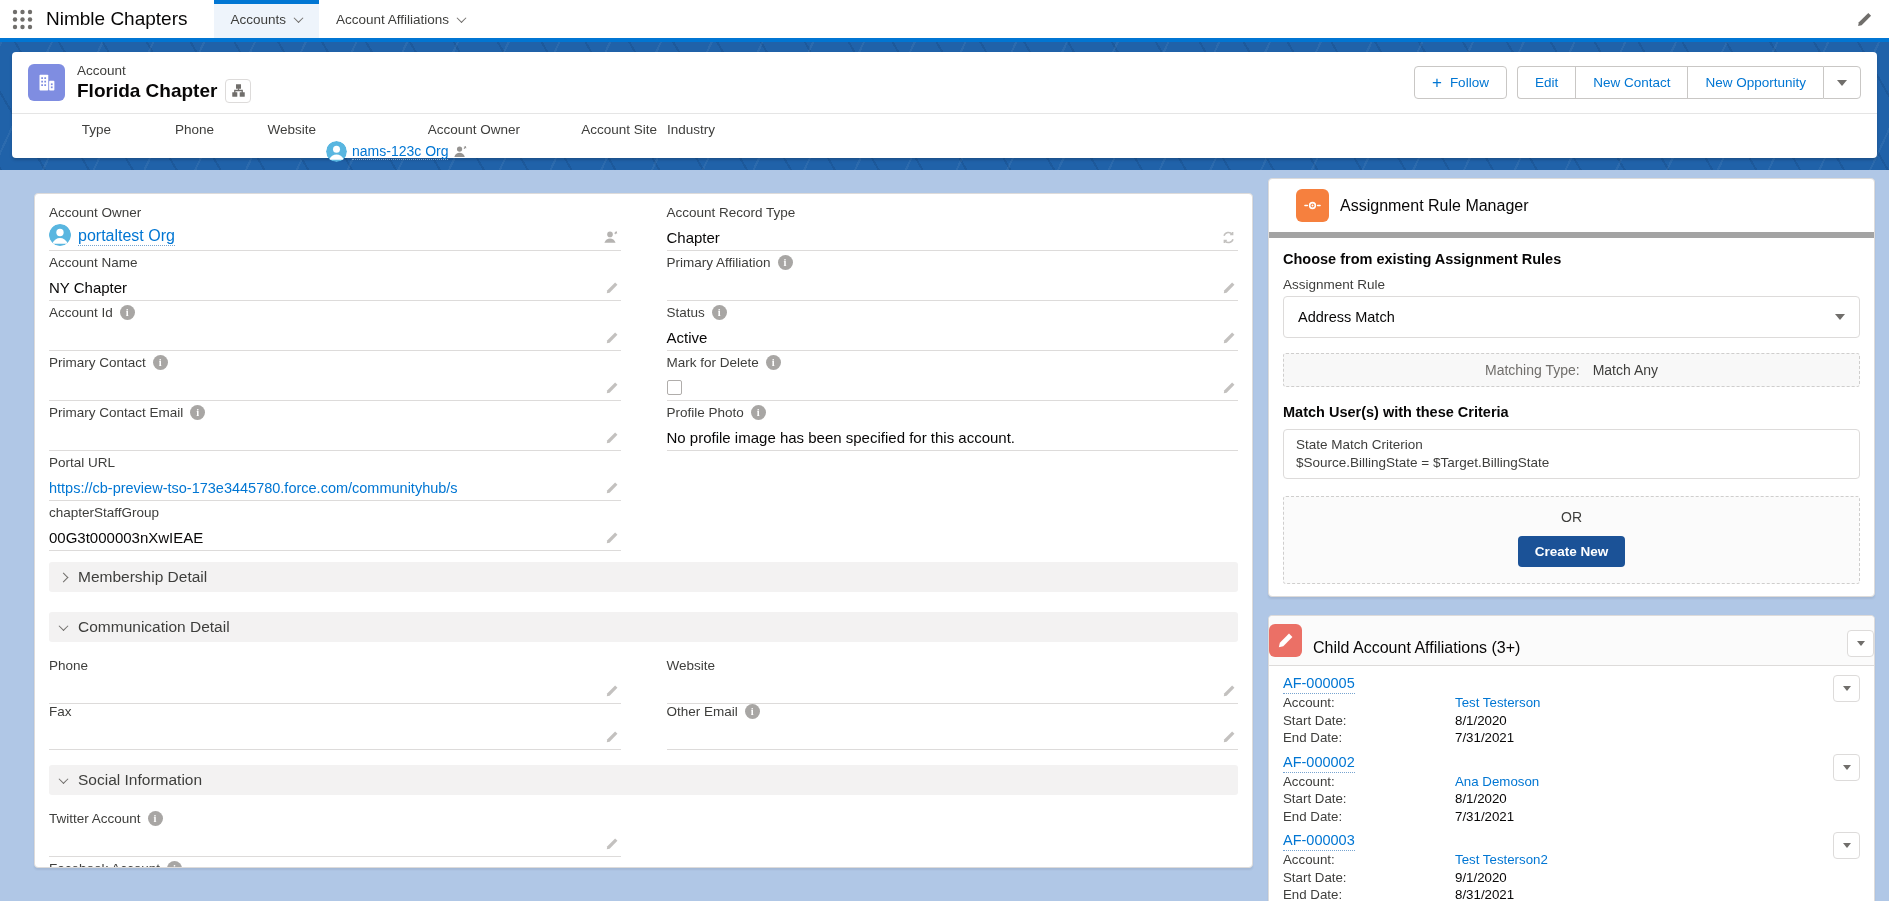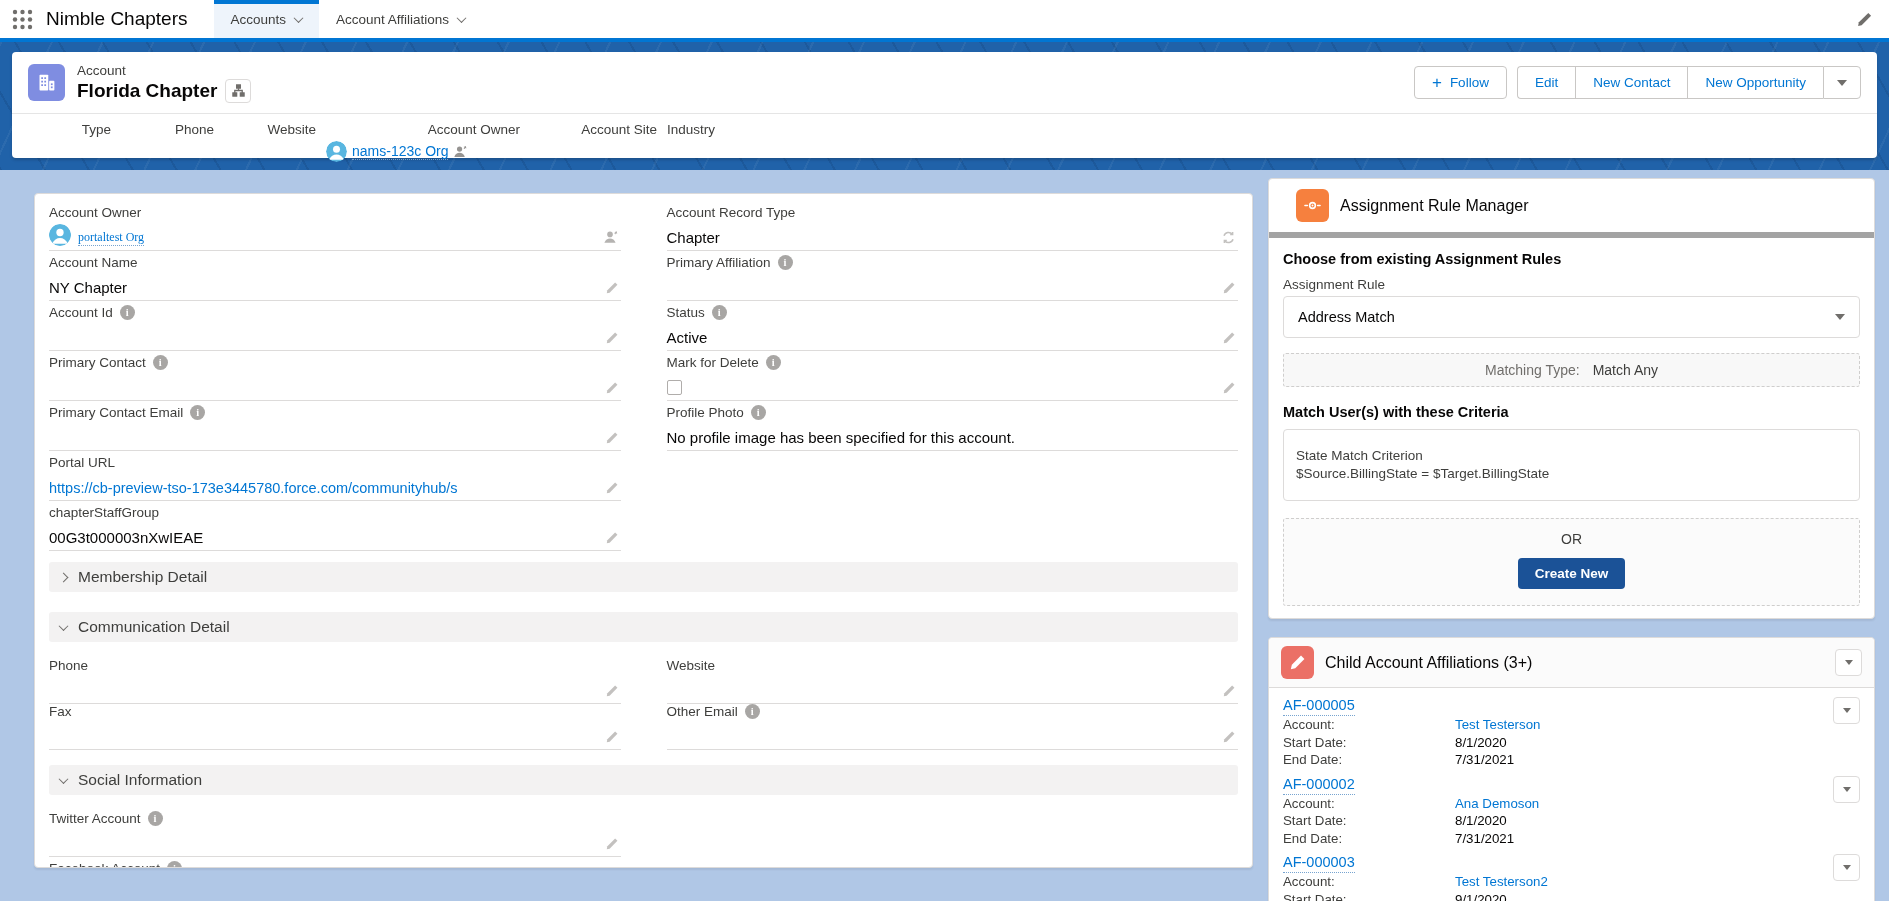--- a/index.html
+++ b/index.html
@@ -48,21 +48,21 @@
   .main { height:731px; display:flex; padding:0 14px 0 34px; gap:15px; align-items:flex-start; overflow:hidden; }
   .card { background:#fff; border:1px solid #dddbda; border-radius:4px; box-shadow:0 2px 2px rgba(0,0,0,.07); }
   .detail-card { width:1219px; height:675px; margin-top:23px; padding:8px 14px 0; overflow:hidden; }
   .grid2 { display:grid; grid-template-columns:1fr 1fr; column-gap:46px; }
 
   .field { height:50px; position:relative; }
   .field.short { height:46px; }
   .lbl { height:20px; display:flex; align-items:center; gap:7px; font-size:13.5px; color:#3e3e3c; }
   .val { height:29px; border-bottom:1px solid #dddbda; display:flex; align-items:flex-end; gap:7px; padding-bottom:4px; position:relative; font-size:15px; color:#080707; }
   .val a.datalink { color:#0176d3; font-size:14.5px; }
-  .val .owner-link { font-size:12px;font-family:Liberation Serif, serif; }
+  .val .owner-link { font-size:16px; }
   .rowicon { position:absolute; right:2px; bottom:5px; background:none; border:none; cursor:pointer; padding:0; line-height:0; }
   .info { width:15px; height:15px; border-radius:50%; background:#a8a6a4; color:#fff; display:inline-flex; align-items:center; justify-content:center; flex:none; font-family:"Liberation Serif", serif; font-size:10.5px; font-weight:700; }
   .info::before { content:"i"; }
   .checkbox { width:15px; height:15px; border:1px solid #b0adab; border-radius:2px; background:#fff; margin-bottom:1px; cursor:pointer; }
 
   .sec { height:30px; background:#f3f2f2; border-radius:3px; display:flex; align-items:center; gap:11px; padding:0 11px; margin:10px 0 13px; font-size:15.5px; color:#3e3e3c; cursor:pointer; }
   .sec .chev { border-color:#706e6b; }
 
   
   .rail { width:607px; margin-top:8px; display:flex; flex-direction:column; gap:18px; }
@@ -71,26 +71,26 @@
   .sq-icon { width:33px; height:33px; border-radius:6px; display:flex; align-items:center; justify-content:center; flex:none; }
   .arm-body { padding:13px 14px 12px; }
   .h-bold { font-size:14.5px; font-weight:700; color:#080707; }
   .arm-lbl { font-size:13.5px; color:#3e3e3c; margin-top:10px; }
   .select { margin-top:4px; height:42px; border:1px solid #dddbda; border-radius:4px; display:flex; align-items:center; padding:0 14px; font-size:14.5px; color:#080707; cursor:pointer; }
   .select .tri { margin-left:auto; }
   .matchbox { margin-top:15px; height:34px; border:1px dashed #cfcecd; border-radius:3px; background:#f8f8f8; display:flex; align-items:center; justify-content:center; gap:13px; font-size:14px; }
   .matchbox .mlabel { color:#706e6b; }
   .matchbox .mvalue { color:#3e3e3c; }
   .crit-head { margin-top:17px; }
-  .critbox { margin-top:9px; border:1px solid #dddbda; border-radius:4px; padding:17px 12px; font-size:13.5px; color:#3e3e3c; line-height:18px; }
+  .critbox { margin-top:9px; border:1px solid #dddbda; border-radius:4px; padding:6px 12px; font-size:13.5px; color:#3e3e3c; line-height:18px; }
   .orbox { margin-top:17px; border:1px dashed #cfcecd; border-radius:3px; background:#fbfbfb; padding:12px 0 16px; text-align:center; }
   .or-lbl { font-size:14px; color:#3e3e3c; }
   .create-btn { margin-top:11px; background:#1b5297; color:#fff; border:none; border-radius:4px; height:31px; padding:0 17px; font-size:13.5px; font-weight:700; font-family:inherit; cursor:pointer; }
 
-  .affl-head { padding:8px 12px; display:flex; align-items:center; gap:11px; border-bottom:1px solid #dddbda; background:#fbfbfb; border-radius:4px 4px 0 0; }
+  .affl-head { padding:8px 0; display:flex; align-items:flex-end; gap:11px; border-bottom:1px solid #dddbda; background:#fbfbfb; border-radius:4px 4px 0 0; }
   .dd-btn { width:27px; height:27px; border:1px solid #dddbda; border-radius:4px; background:#fff; display:flex; align-items:center; justify-content:center; cursor:pointer; margin-left:auto; flex:none; }
   .dd-btn .tri { border-left-width:4.5px; border-right-width:4.5px; border-top-width:5.5px; }
   .affl-list { padding:8px 14px; }
   .rec { position:relative; padding-bottom:6px; }
   .rec-id { display:inline-block; font-size:14.5px; color:#0176d3; border-bottom:1px dotted #77a4d0; line-height:19px; cursor:pointer; }
   .rec .dd-btn { position:absolute; right:0; top:1px; margin-left:0; }
   .rrow { display:flex; line-height:17.5px; font-size:13.3px; }
   .rrow .rl { width:172px; color:#3e3e3c; flex:none; }
   .rrow .rv { color:#080707; }
   .rrow a.rv { color:#0176d3; cursor:pointer; }

